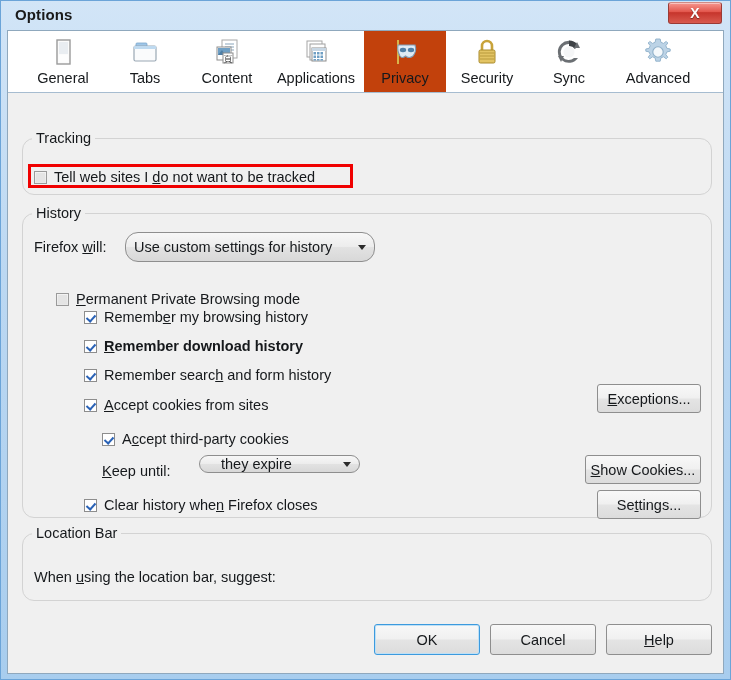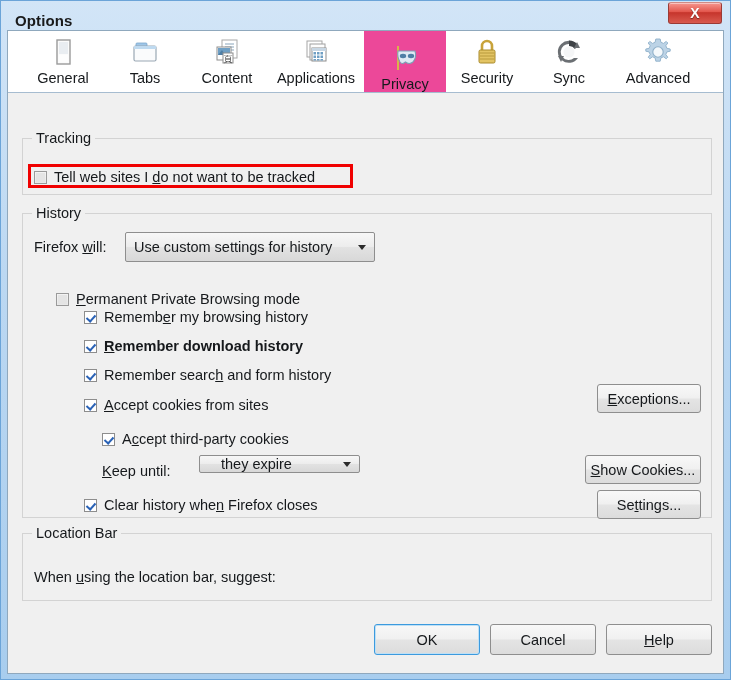--- a/index.html
+++ b/index.html
@@ -27,21 +27,21 @@
   }
   .titlebar {
     position: relative;
     height: 29px;
     box-sizing: border-box;
     padding-left: 6px;
   }
   .title-text {
     position: absolute;
     left: 8px;
-    top: 11px;
+    top: 5px;
     font-size: 15px;
     font-weight: bold;
     color: #1a1a1a;
     letter-spacing: 0.1px;
   }
   .close-btn {
     position: absolute;
     right: 2px;
     top: 1px;
     width: 54px;
@@ -87,41 +87,40 @@
     display: flex;
     flex-direction: column;
     align-items: center;
     justify-content: flex-start;
     padding-top: 5px;
     cursor: default;
     box-sizing: border-box;
   }
   .tab.wide { width: 96px; }
   .tab.selected {
-    background: #ec4899;
-    justify-content: flex-end;
+    background: #c2410c;
   }
   .tab-icon {
     height: 32px;
     width: 32px;
     display: block;
     margin-bottom: 2px;
   }
   .tab-label {
     font-size: 14.5px;
     color: #16191c;
     white-space: nowrap;
   }
 
   
   .groupbox {
     position: absolute;
     box-sizing: border-box;
     border: 1px solid #d3d3d3;
-    border-radius: 0;
+    border-radius: 12px;
   }
   .group-title {
     position: absolute;
     top: -9px;
     left: 9px;
     background: #f0f0f0;
     padding: 0 4px;
     font-size: 14.5px;
     color: #16191c;
     white-space: nowrap;
@@ -189,21 +188,21 @@
     font-size: 14.5px;
     color: #16191c;
     white-space: nowrap;
   }
 
   
   .dropdown {
     position: absolute;
     box-sizing: border-box;
     border: 1px solid #8e8e8e;
-    border-radius: 2px;
+    border-radius: 13px;
     background: linear-gradient(to bottom, #f7f7f7 0%, #ededed 48%, #e2e2e2 52%, #d8d8d8 100%);
     display: flex;
     align-items: center;
     padding-left: 8px;
     padding-right: 22px;
     font-size: 14.5px;
     color: #16191c;
     white-space: nowrap;
     cursor: default;
   }

